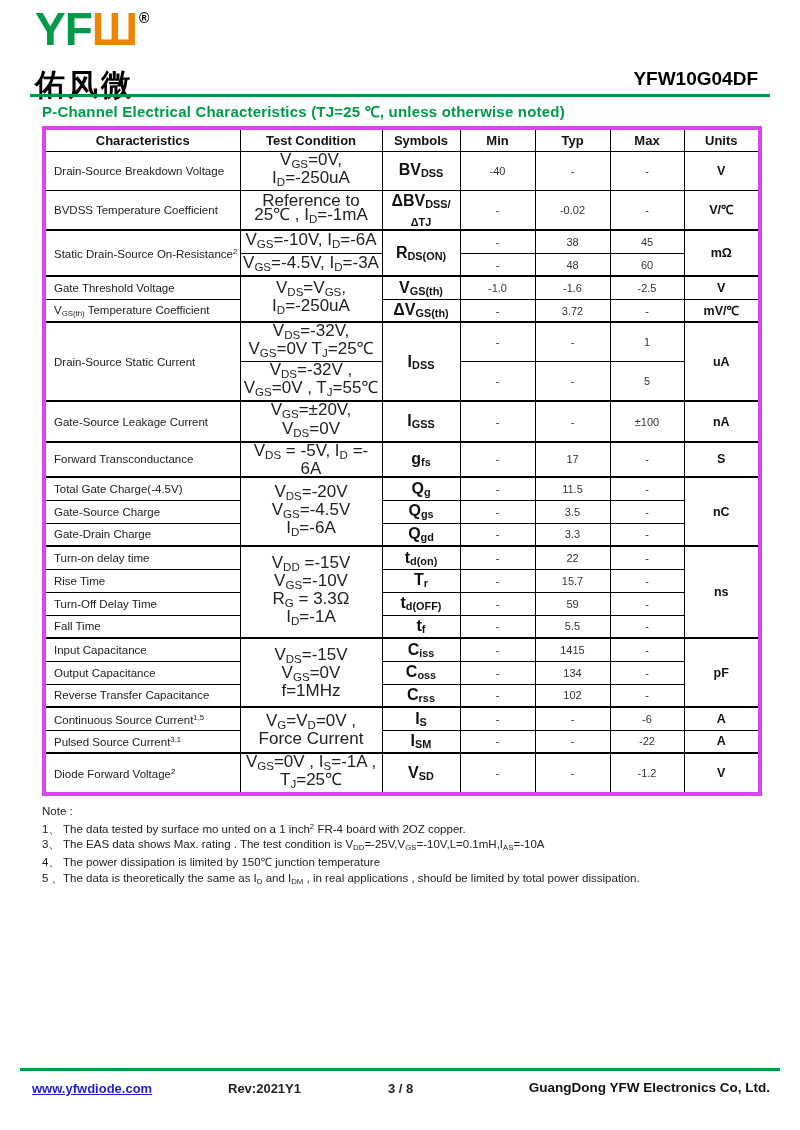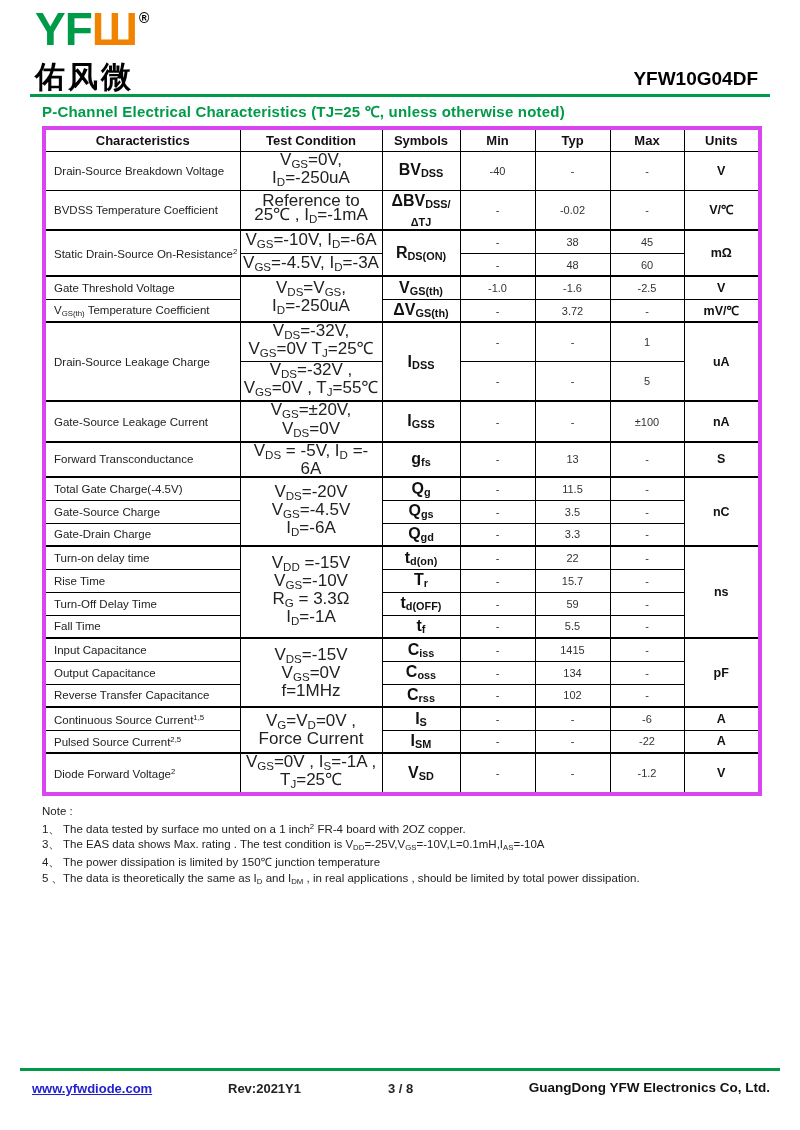--- a/index.html
+++ b/index.html
@@ -16,21 +16,21 @@
     font-family:"Liberation Sans", sans-serif;
     color:var(--ink);
     overflow:hidden;
   }
   
   .logo{position:absolute;left:35px;top:6px;line-height:1;}
   .logo-line1{font-weight:bold;font-size:46px;letter-spacing:-1px;white-space:nowrap;}
   .logo-green{color:var(--green);}
   .logo-orange{color:var(--orange);}
   .logo-reg{font-size:14px;font-weight:bold;color:#000;vertical-align:22px;margin-left:2px;letter-spacing:0;}
-  .logo-cn{font-weight:bold;font-size:30px;letter-spacing:3px;color:#000;margin-top:10px;}
+  .logo-cn{font-weight:bold;font-size:30px;letter-spacing:3px;color:#000;margin-top:18px;}
   .part-number{
     position:absolute;right:42px;top:68px;
     font-size:19px;font-weight:bold;color:#000;
   }
   .header-divider{
     position:absolute;left:30px;right:30px;top:94px;height:3px;
     background:var(--green);
   }
   
   .content{position:absolute;left:42px;top:101px;width:658px;}
@@ -159,21 +159,21 @@
         </tr>
         <tr>
           <td class="col0">V<sub>GS(th)</sub> Temperature Coefficient</td>
           <td class="col2">ΔV<sub>GS(th)</sub></td>
           <td class="col3">-</td>
           <td class="col4">3.72</td>
           <td class="col5">-</td>
           <td class="col6">mV/℃</td>
         </tr>
         <tr class="group">
-          <td class="col0" rowspan="2">Drain-Source Leakage Charge</td>
+          <td class="col0" rowspan="2">Drain-Source Static Current</td>
           <td class="col1">V<sub>DS</sub>=-32V, V<sub>GS</sub>=0V T<sub>J</sub>=25℃</td>
           <td class="col2" rowspan="2">I<sub>DSS</sub></td>
           <td class="col3">-</td>
           <td class="col4">-</td>
           <td class="col5">1</td>
           <td class="col6" rowspan="2">uA</td>
         </tr>
         <tr>
           <td class="col1">V<sub>DS</sub>=-32V , V<sub>GS</sub>=0V , T<sub>J</sub>=55℃</td>
           <td class="col3">-</td>
@@ -187,21 +187,21 @@
           <td class="col3">-</td>
           <td class="col4">-</td>
           <td class="col5">±100</td>
           <td class="col6">nA</td>
         </tr>
         <tr class="group">
           <td class="col0">Forward  Transconductance</td>
           <td class="col1">V<sub>DS</sub> = -5V, I<sub>D</sub> =- 6A</td>
           <td class="col2">g<sub>fs</sub></td>
           <td class="col3">-</td>
-          <td class="col4">13</td>
+          <td class="col4">17</td>
           <td class="col5">-</td>
           <td class="col6">S</td>
         </tr>
         <tr class="group">
           <td class="col0">Total Gate Charge(-4.5V)</td>
           <td class="col1" rowspan="3">V<sub>DS</sub>=-20V<br>V<sub>GS</sub>=-4.5V<br>I<sub>D</sub>=-6A</td>
           <td class="col2">Q<sub>g</sub></td>
           <td class="col3">-</td>
           <td class="col4">11.5</td>
           <td class="col5">-</td>
@@ -277,21 +277,21 @@
         <tr class="group">
           <td class="col0">Continuous  Source  Current<sup>1,5</sup></td>
           <td class="col1" rowspan="2">V<sub>G</sub>=V<sub>D</sub>=0V , Force Current</td>
           <td class="col2">I<sub>S</sub></td>
           <td class="col3">-</td>
           <td class="col4">-</td>
           <td class="col5">-6</td>
           <td class="col6">A</td>
         </tr>
         <tr>
-          <td class="col0">Pulsed Source Current<sup>2,5</sup></td>
+          <td class="col0">Pulsed Source Current<sup>3,1</sup></td>
           <td class="col2">I<sub>SM</sub></td>
           <td class="col3">-</td>
           <td class="col4">-</td>
           <td class="col5">-22</td>
           <td class="col6">A</td>
         </tr>
         <tr class="group">
           <td class="col0">Diode Forward Voltage<sup>2</sup></td>
           <td class="col1">V<sub>GS</sub>=0V , I<sub>S</sub>=-1A , T<sub>J</sub>=25℃</td>
           <td class="col2">V<sub>SD</sub></td>

